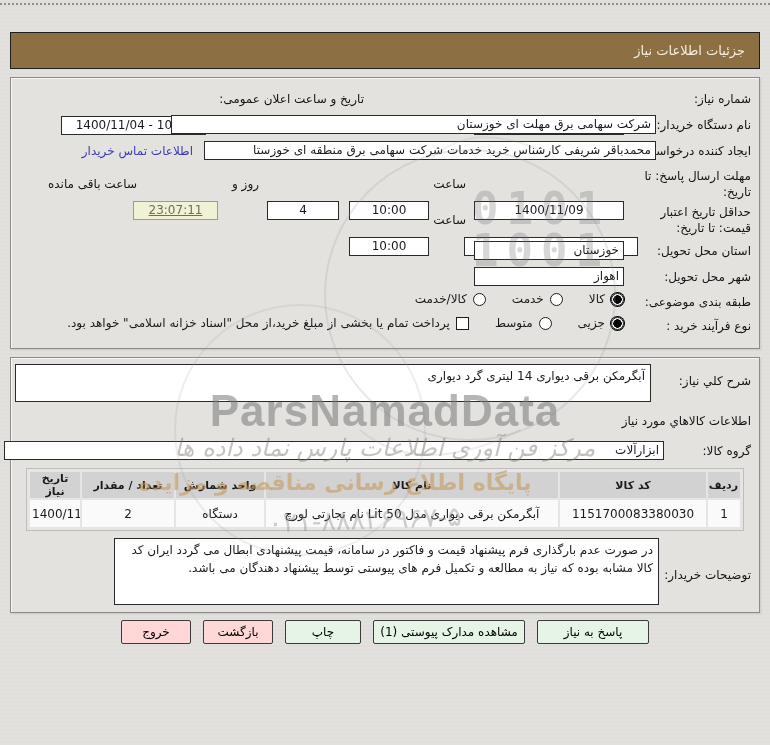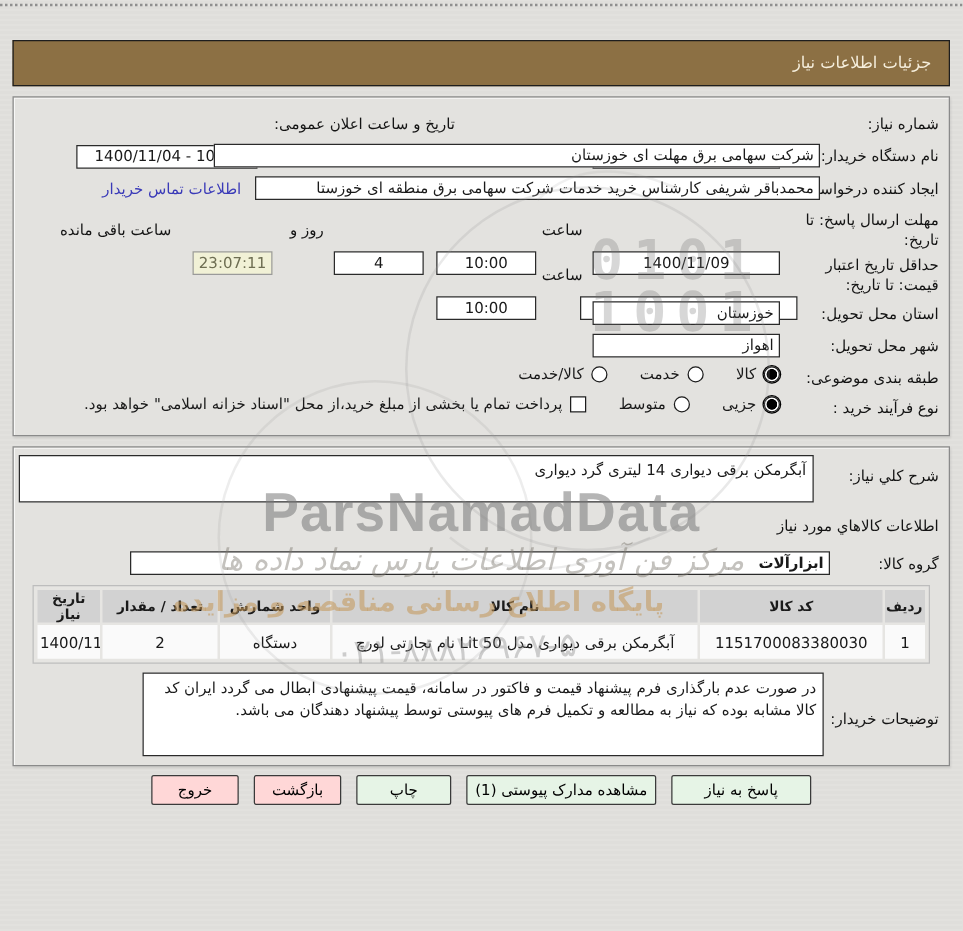--- a/index.html
+++ b/index.html
@@ -106,21 +106,21 @@
     <div class="lbl" style="top:66px; right:8px;">ایجاد کننده درخواست:</div>
     <div class="ibox rightal" style="top:63px; right:103px; width:452px;">محمدباقر شریفی کارشناس خرید خدمات شرکت سهامی برق منطقه ای خوزستا</div>
     <div class="link" style="top:66px; right:566px;">اطلاعات تماس خریدار</div>
 
     <div class="lbl lbl2" style="top:90px; right:8px;">مهلت ارسال پاسخ: تا تاریخ:</div>
     <div class="ibox center ltr" style="top:96px; right:135px; width:150px;">1400/11/09</div>
     <div class="lbl" style="top:99px; right:293px;">ساعت</div>
     <div class="ibox center ltr" style="top:96px; right:330px; width:80px;">10:00</div>
     <div class="ibox center ltr" style="top:96px; right:420px; width:72px;">4</div>
     <div class="lbl" style="top:99px; right:500px;">روز و</div>
-    <div class="ibox ybox center ltr" style="top:96px; right:541px; width:64px;">23:07:11</div>
+    <div class="ibox ybox center ltr" style="top:96px; right:541px; width:85px;text-decoration:underline;">23:07:11</div>
     <div class="lbl" style="top:99px; right:622px;">ساعت باقی مانده</div>
 
     <div class="lbl lbl2" style="top:126px; right:8px;">حداقل تاریخ اعتبار قیمت: تا تاریخ:</div>
     <div class="ibox center ltr" style="top:132px; right:121px; width:174px;">1400/11/13</div>
     <div class="lbl" style="top:135px; right:293px;">ساعت</div>
     <div class="ibox center ltr" style="top:132px; right:330px; width:80px;">10:00</div>
 
     <div class="lbl" style="top:166px; right:8px;margin-left:35px;">استان محل تحویل:</div>
     <div class="ibox rightal" style="top:163px; right:135px; width:150px;">خوزستان</div>
 
@@ -153,21 +153,21 @@
   </div>
 
   <div class="panel" id="panel2">
 
     <div class="lbl lbl-b" style="top:16px; right:8px;">شرح كلي نیاز:</div>
     <div class="tarea" style="top:6px; right:108px; width:636px; height:38px;">آبگرمکن برقی دیواری 14  لیتری گرد دیواری</div>
 
     <div class="lbl lbl-b" style="top:56px; right:8px;">اطلاعات كالاهاي مورد نیاز</div>
 
     <div class="lbl lbl-b" style="top:86px; right:8px;">گروه کالا:</div>
-    <div class="ibox rightal" style="top:83px; right:95px; width:560px;font-weight:bold;">ابزارآلات</div>
+    <div class="ibox rightal" style="top:83px; right:95px; width:660px;">ابزارآلات</div>
 
     <div class="tblwrap">
       <table>
         <colgroup>
           <col style="width:32px">
             <col style="width:146px">
             <col style="width:292px">
           <col style="width:88px">
             <col style="width:92px">
             <col>

